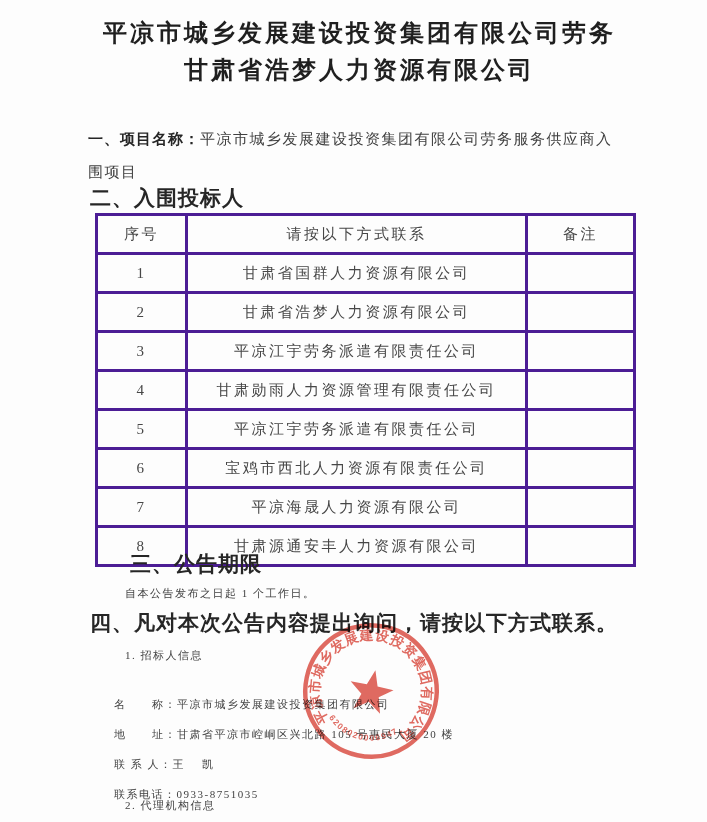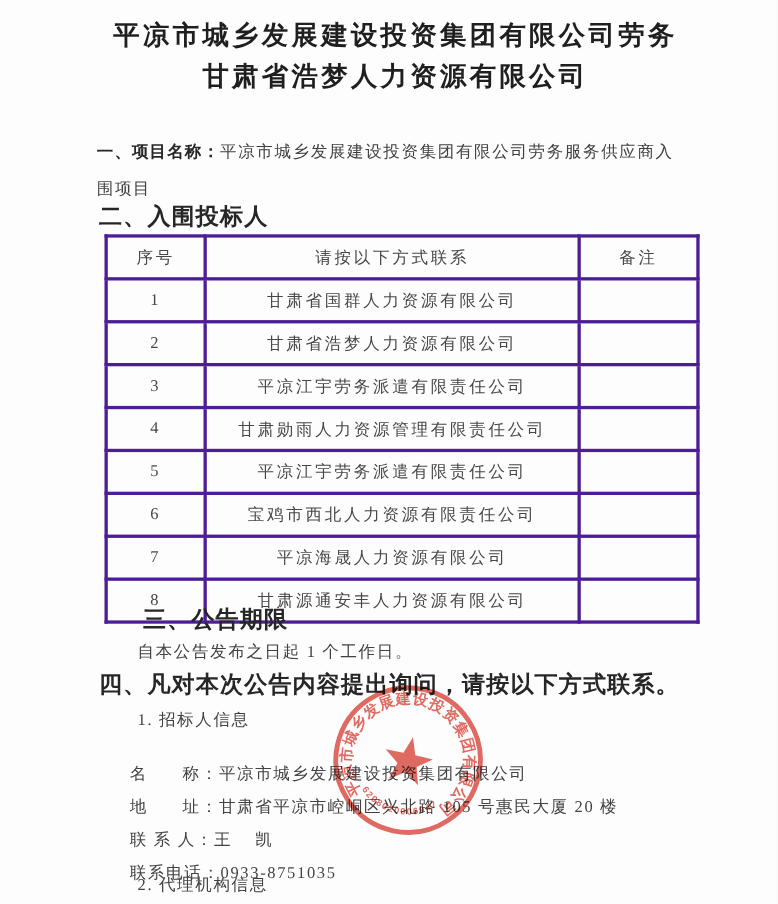--- a/index.html
+++ b/index.html
@@ -24,21 +24,21 @@
   }
   .para{
     position:absolute;left:88px;width:528px;
     font-size:15px;line-height:33px;letter-spacing:1.5px;color:#404040;
   }
   .para b{
     font-family:"Liberation Sans","DejaVu Sans",sans-serif;
     font-weight:700;color:#262626;letter-spacing:1px;margin-top:24px;
   }
   .body-line{
-    position:absolute;font-size:15px;line-height:19px;letter-spacing:1.5px;
+    position:absolute;font-size:11px;line-height:19px;letter-spacing:1.5px;
     color:#424242;white-space:pre-wrap;
   }
   table.bidders{
     position:absolute;left:95px;top:213px;width:538px;height:333px;
     border-collapse:collapse;table-layout:fixed;
     font-size:15px;color:#474747;
   }
   table.bidders th,table.bidders td{
     border:3px solid #4c1d95;text-align:center;vertical-align:middle;
     letter-spacing:2.5px;font-weight:400;padding:0;height:36px;

